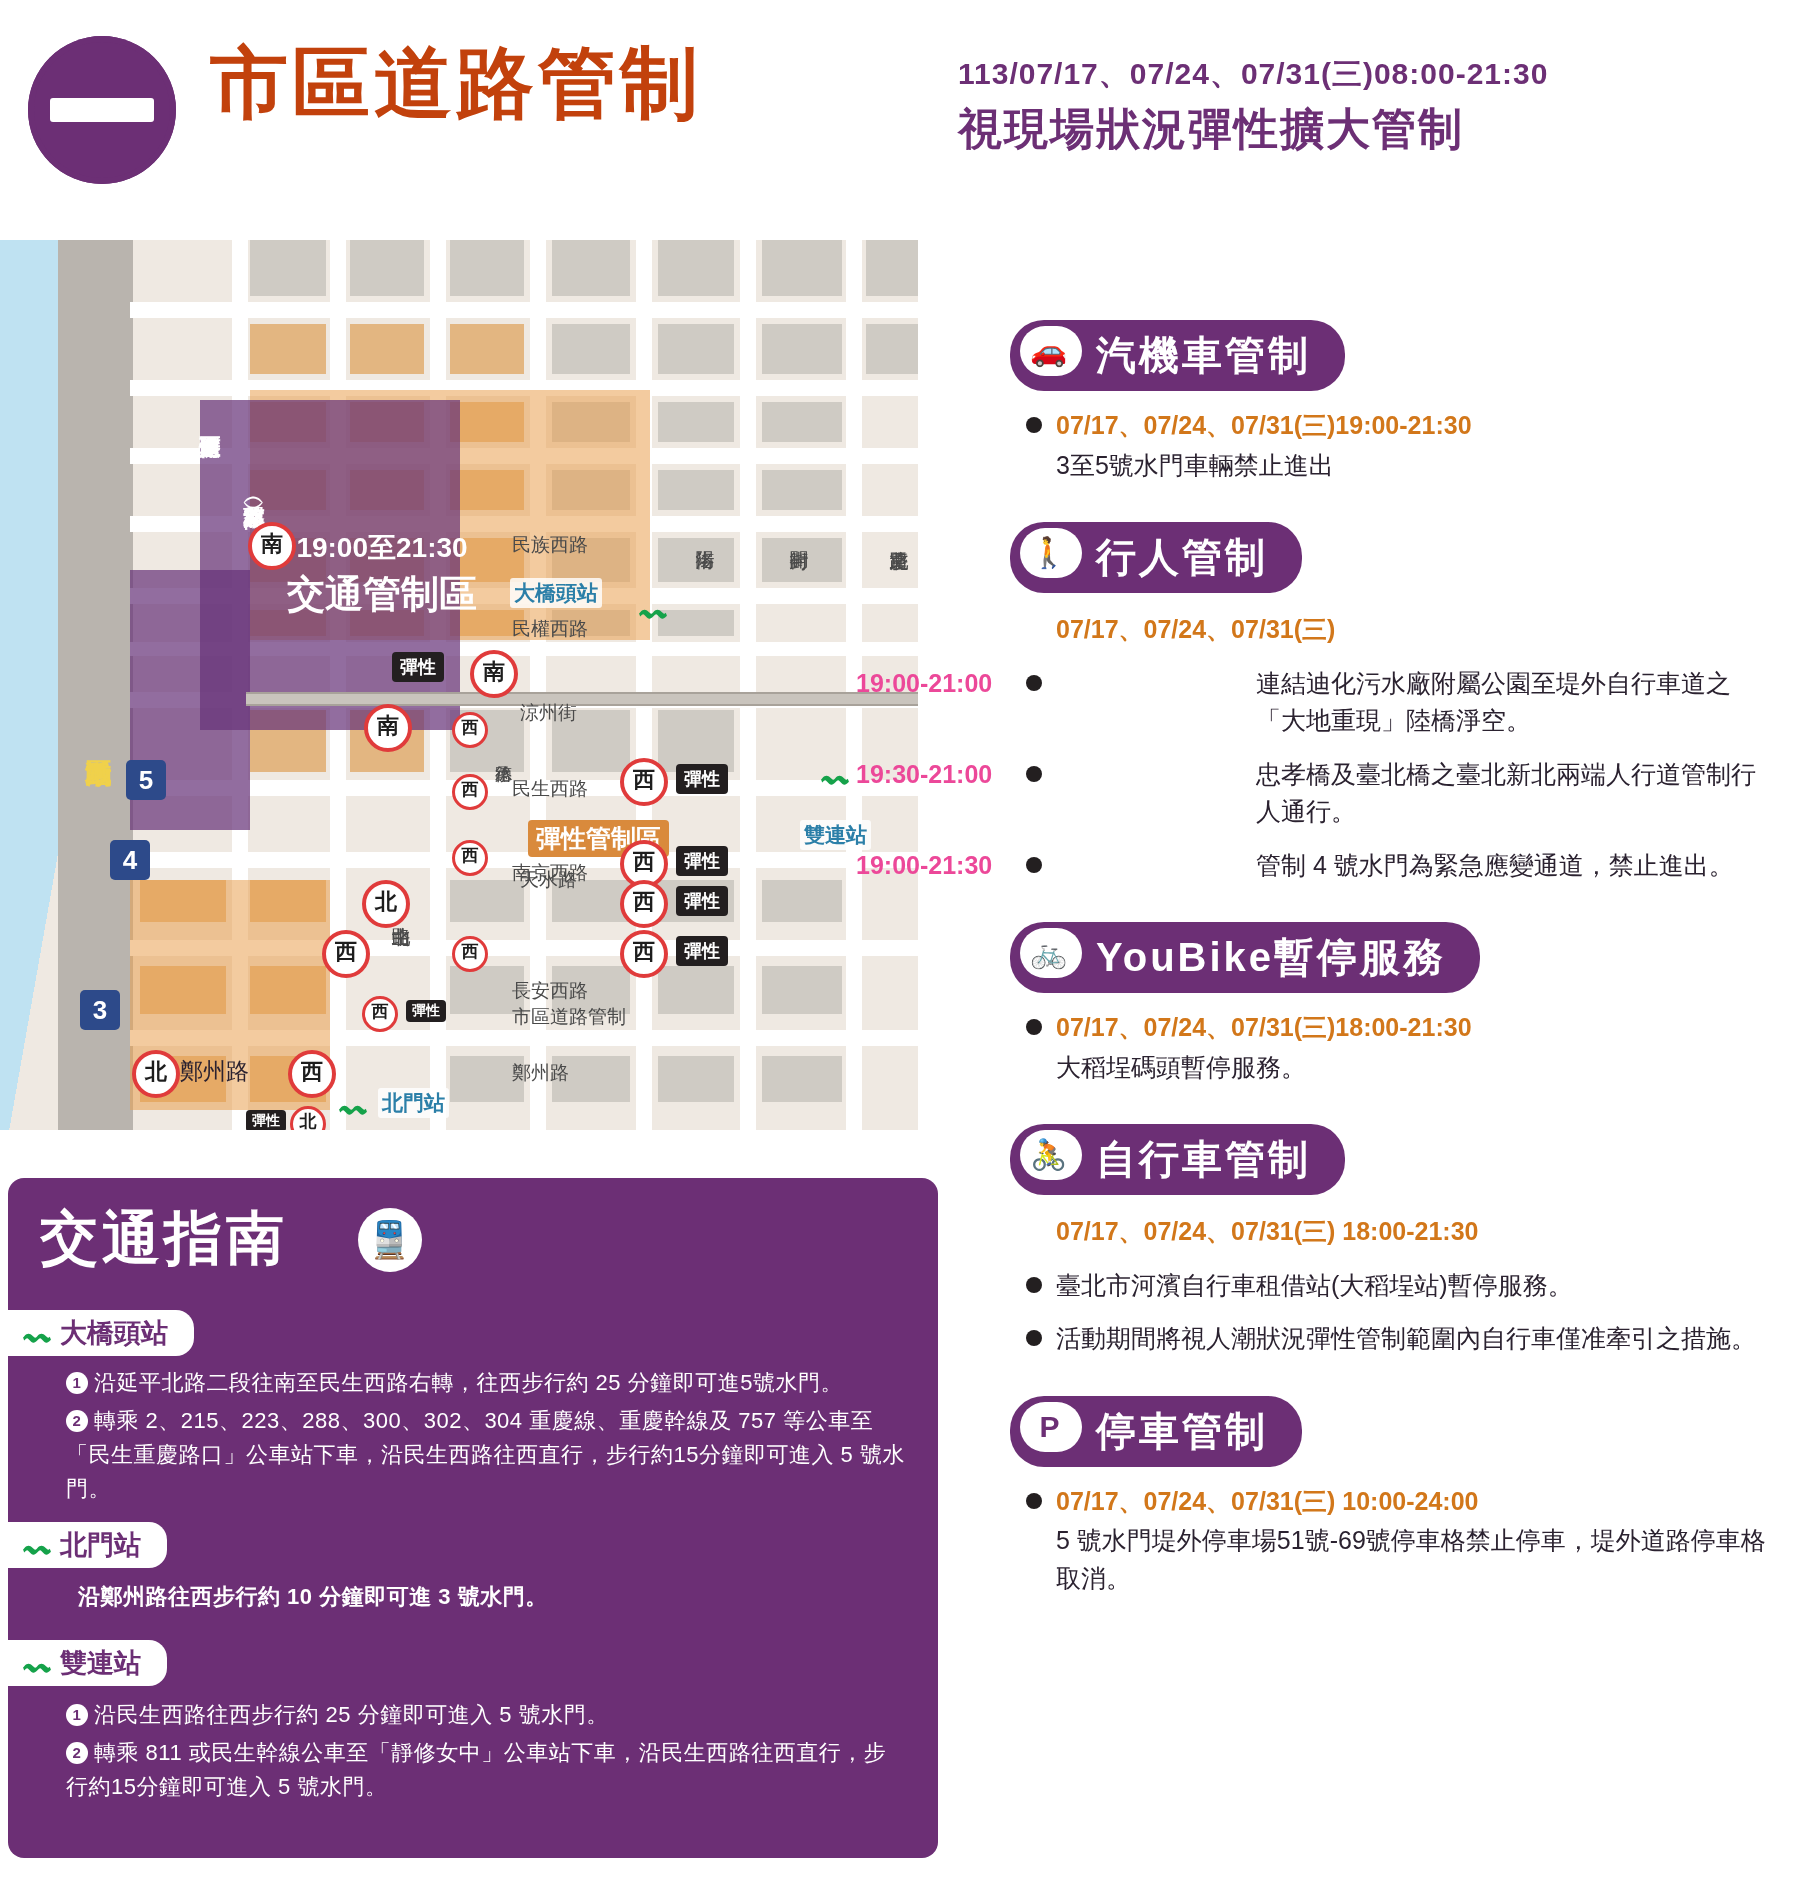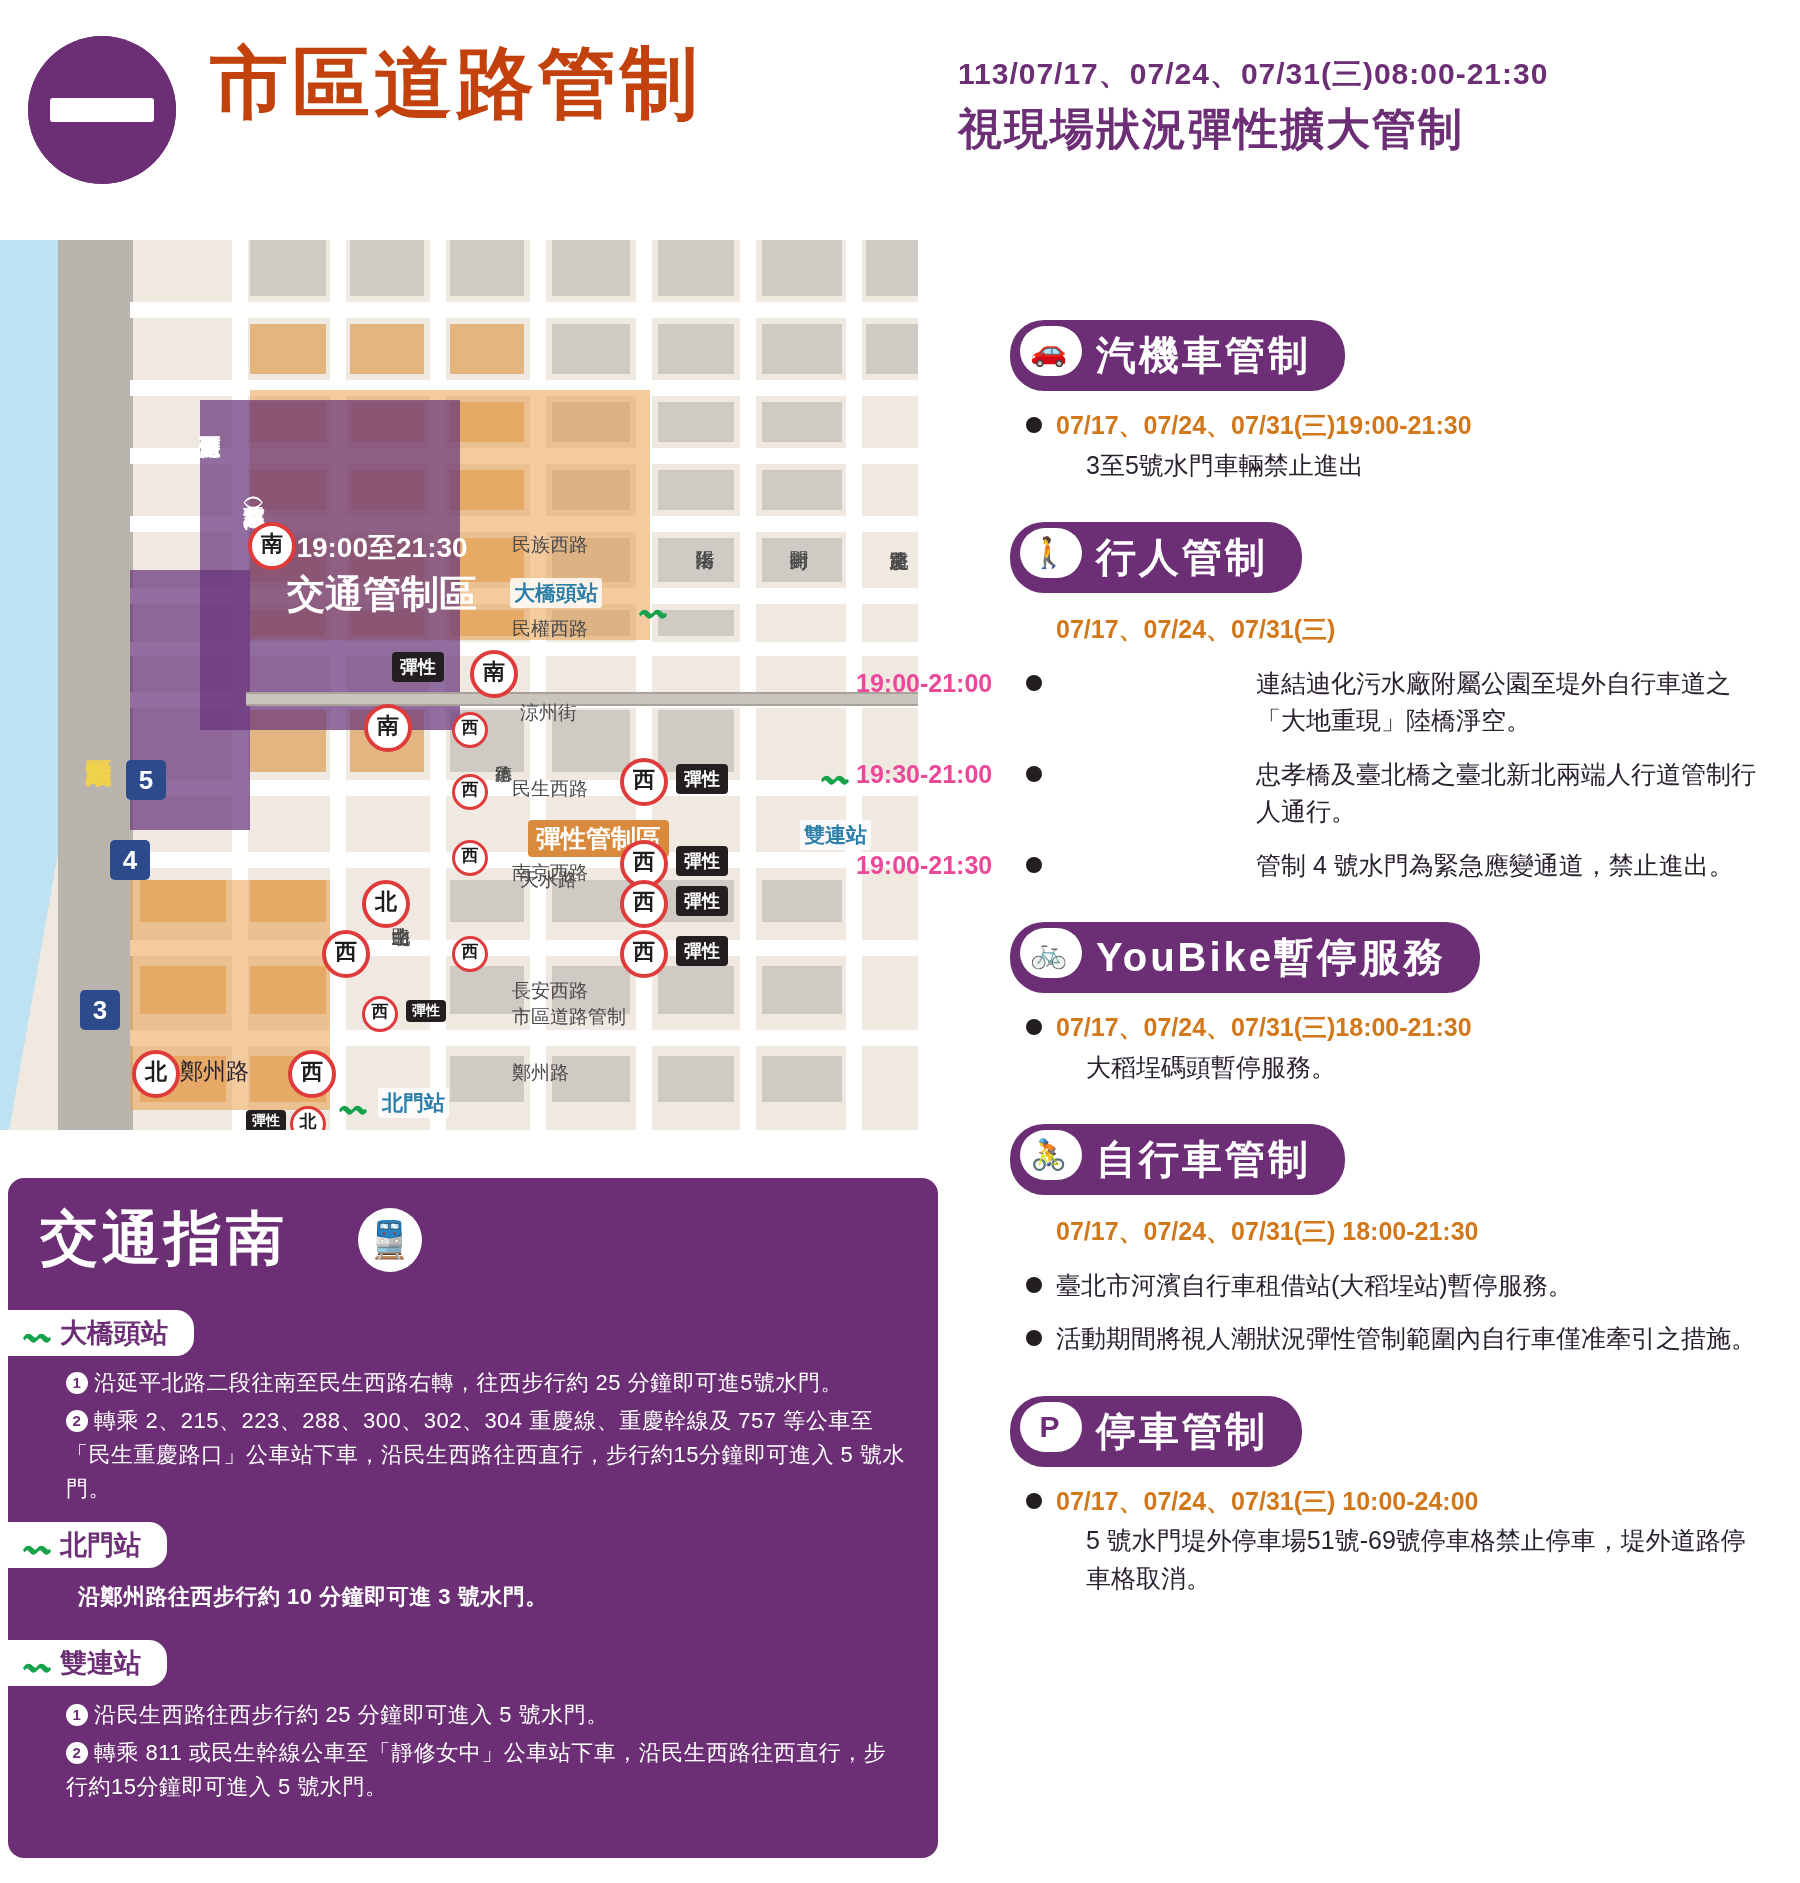--- a/index.html
+++ b/index.html
@@ -328,21 +328,21 @@
     color: #d2771a;
     font-weight: bold;
     font-size: 25px;
   }
   .inline-time {
     color: #ec4899;
     font-weight: bold;
     display: inline-block;
     width: 200px;
   }
-  .bul .body { margin-top: 2px; margin-left: 30px; }
+  .bul .body { margin-top: 2px; }
   .hang { display: block; padding-left: 200px; text-indent: -200px; }
   .sec-spacer { height: 28px; }
 </style>
 </head>
 <body>
 
 <div class="page">
 
   <div class="header">
     <div class="no-entry">

